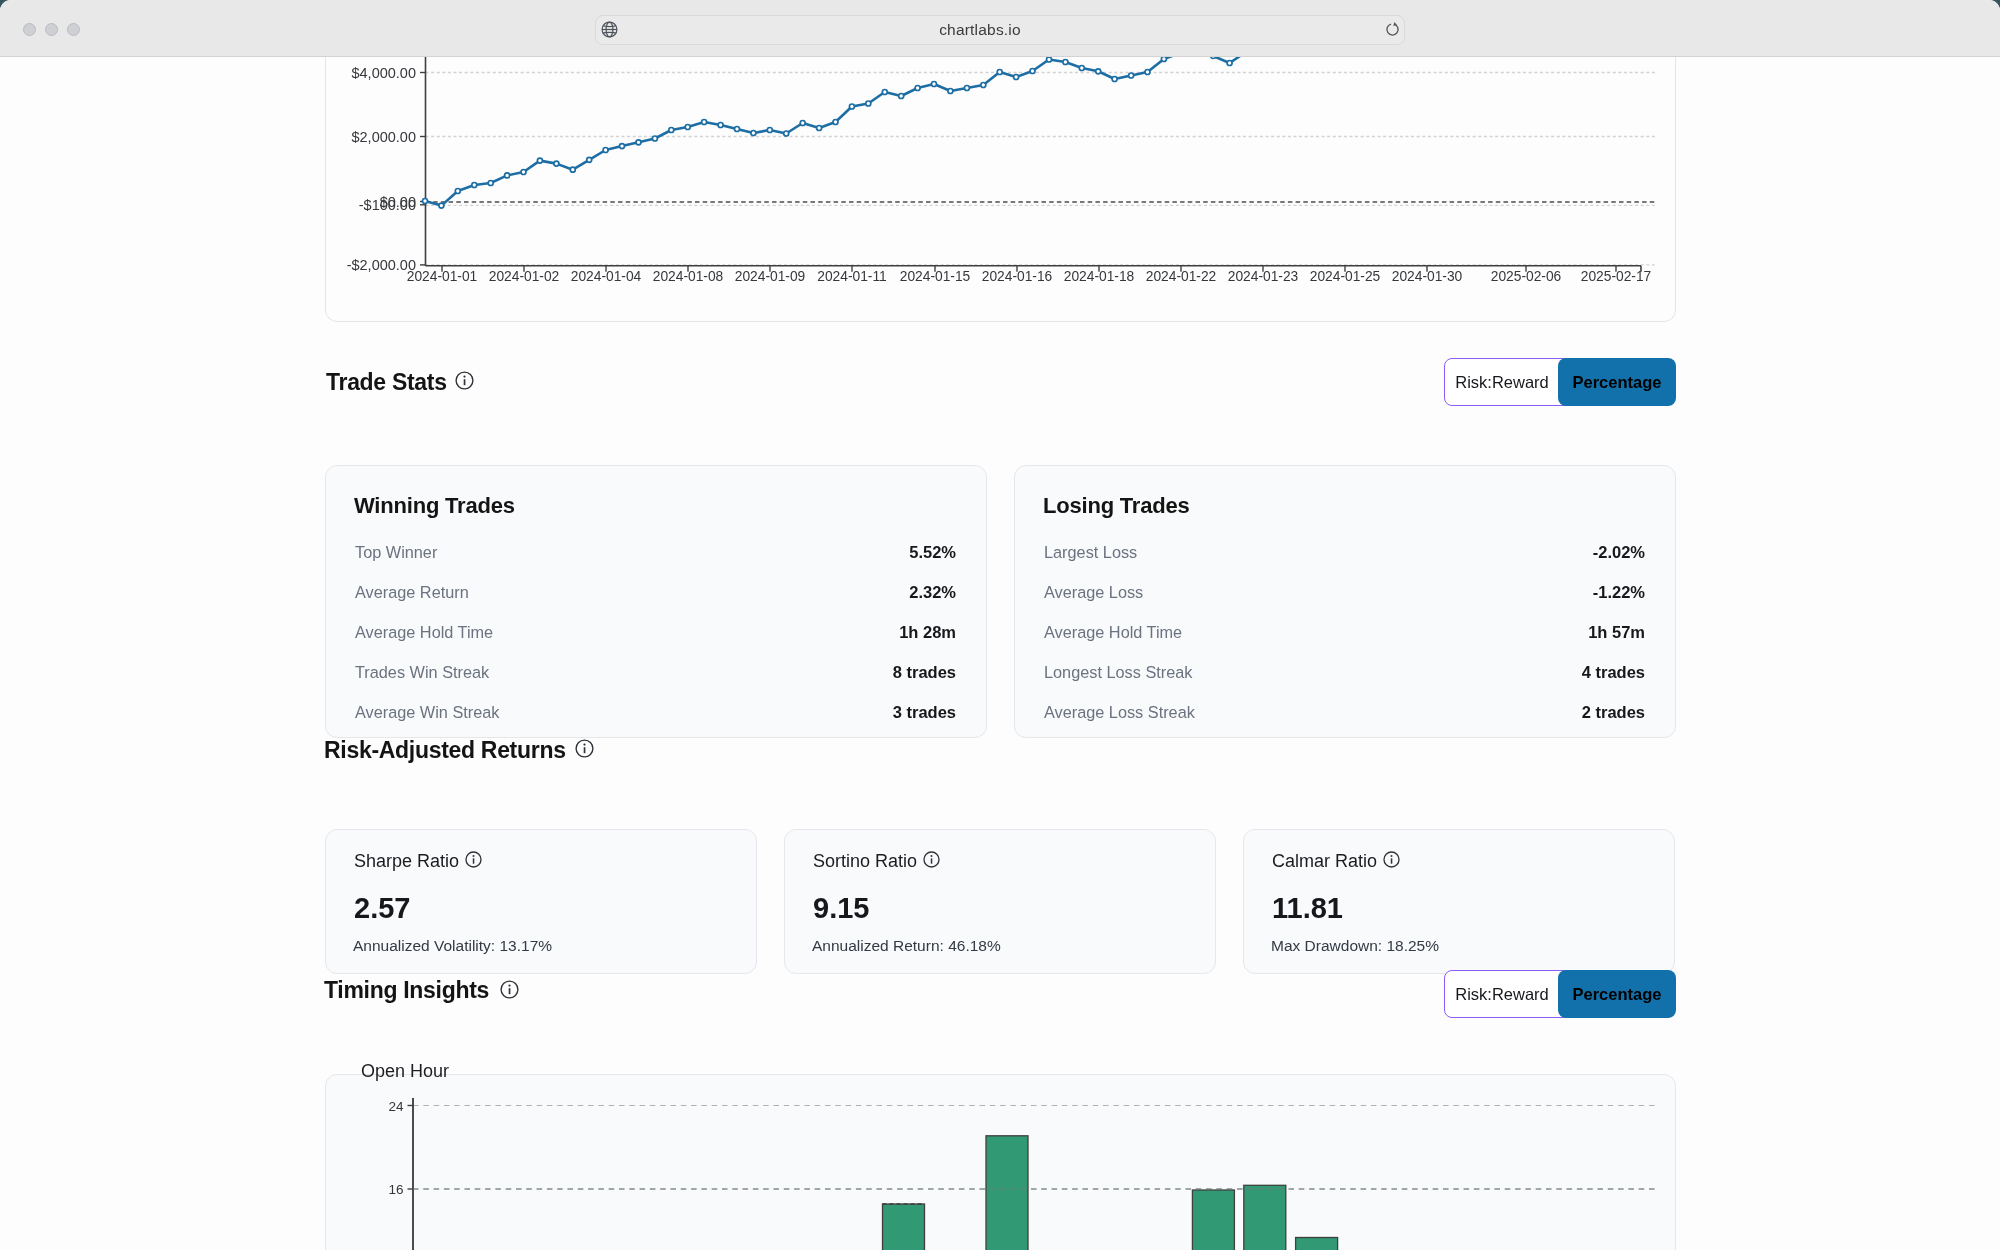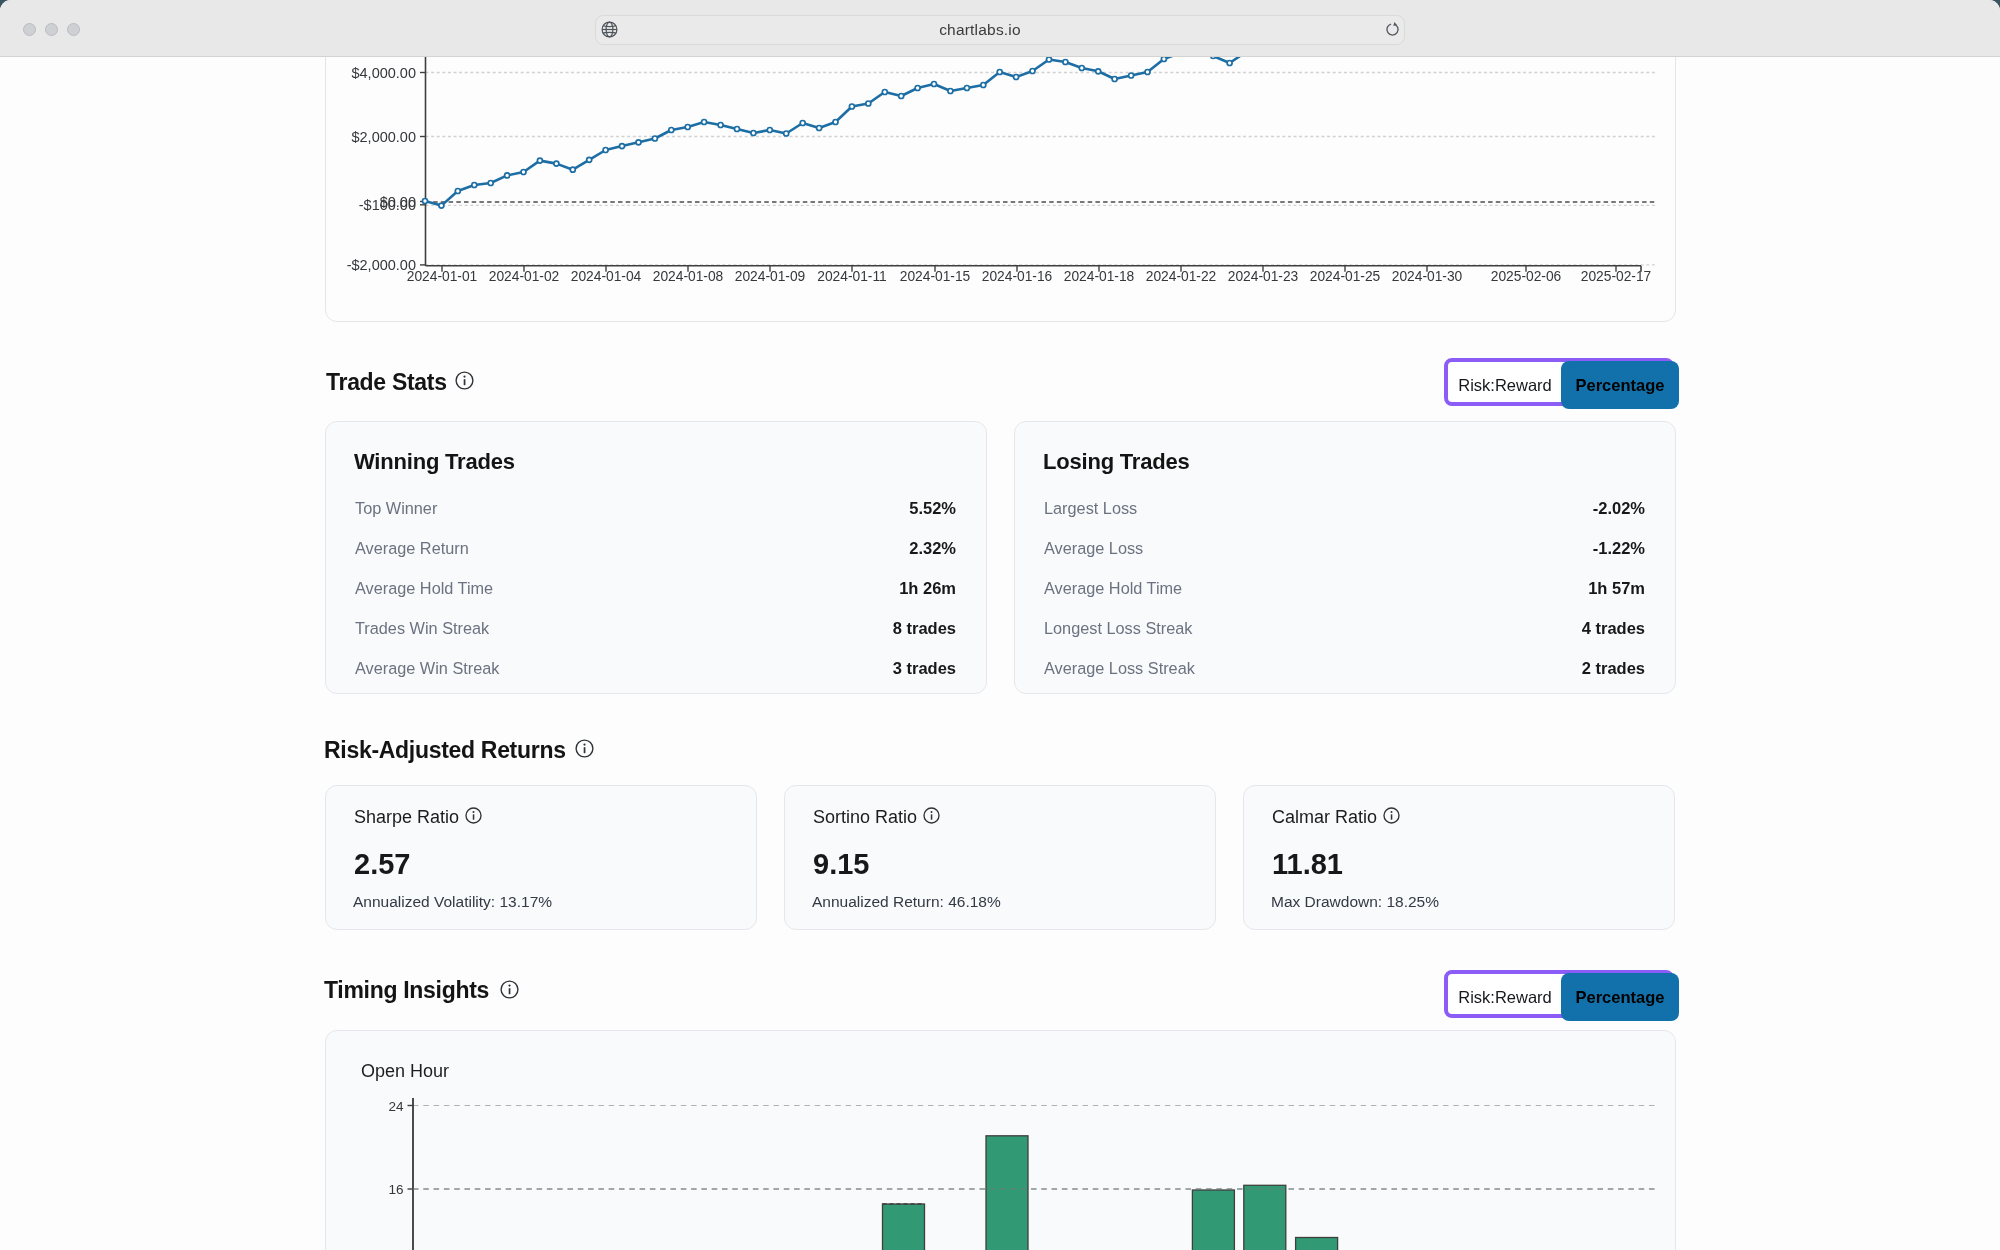--- a/index.html
+++ b/index.html
@@ -8,29 +8,29 @@
   .window { position:absolute; left:0; top:0; width:2000px; height:1250px;
             background:#fdfdfe; border-radius:11px 11px 0 0; overflow:hidden; }
   .chrome { position:absolute; left:0; top:0; width:2000px; height:57px;
             background:#e9e8e8; border-bottom:1px solid #d4d3d2; }
   .dot { position:absolute; width:13px; height:13px; border-radius:50%;
          background:#cfd0d3; border:1px solid #b9bcc1; top:22.5px; }
   .addr { position:absolute; left:595px; top:14.5px; width:810px; height:30px;
           background:#ebeaea; border:1px solid #dbdad9; border-radius:8px; }
   .addrtext { position:absolute; top:21px; left:900px; width:160px; text-align:center;
           font-size:15.5px; color:#3c3c3c; letter-spacing:0.2px;}
-  .card { position:absolute; background:#f9fafb; border:1px solid #e5e7eb; border-radius:12px; }
+  .card { position:absolute; background:#f9fafb; border:1px solid #e5e7eb; border-radius:12px;margin-top:44px; }
   .whitecard { position:absolute; background:#fdfdfe; border:1px solid #e3e5e8; border-radius:12px; }
   .h2 { position:absolute; font-size:23px; font-weight:bold; color:#141414; letter-spacing:-0.3px; }
   .cardtitle { font-size:22px; font-weight:bold; color:#141414; letter-spacing:-0.2px; }
   .row { position:absolute; left:29px; right:30px; height:22px; }
   .rlabel { position:absolute; left:0; font-size:16.3px; color:#6b7280; }
   .rvalue { position:absolute; right:0; font-size:16.5px; color:#16181c; font-weight:bold; text-align:center;}
   .toggle { position:absolute; left:1444px; width:230px; height:48px; border-radius:8px;
-            background:#fff; border:4px solid #8b5cf6; }
+            background:#fff; border:1px solid #8b5cf6; }
   .tleft { position:absolute; left:0; top:0; width:114px; height:46px; line-height:46px;
            text-align:center; font-size:16.5px; color:#16181c; }
   .tright { position:absolute; left:113px; top:-1px; width:118px; height:48px; line-height:48px;
             text-align:center; font-size:16.5px; color:#000000; font-weight:bold;
             background:#1271ab; border-radius:8px; }
   .ratio-label { position:absolute; left:28px; top:21px; font-size:18px; color:#1a1c20; }
   .ratio-num { position:absolute; left:28px; top:62px; font-size:29px; font-weight:bold; color:#16181c; }
   .ratio-sub { position:absolute; left:27px; top:107px; font-size:15.5px; color:#333a45; }
   svg { position:absolute; display:block; }
   .ibadge { display:inline-block; vertical-align:-2px; margin-left:6px; }
@@ -184,21 +184,21 @@
     <div class="row" style="top:77px;">
         <span class="rlabel">Top Winner</span>
         <span class="rvalue">5.52%</span>
       </div>
     <div class="row" style="top:117px;">
         <span class="rlabel">Average Return</span>
         <span class="rvalue">2.32%</span>
       </div>
     <div class="row" style="top:157px;">
         <span class="rlabel">Average Hold Time</span>
-        <span class="rvalue">1h 26m</span>
+        <span class="rvalue">1h 28m</span>
       </div>
     <div class="row" style="top:197px;">
         <span class="rlabel">Trades Win Streak</span>
         <span class="rvalue">8 trades</span>
       </div>
     <div class="row" style="top:237px;">
         <span class="rlabel">Average Win Streak</span>
         <span class="rvalue">3 trades</span>
       </div>
   </div>

